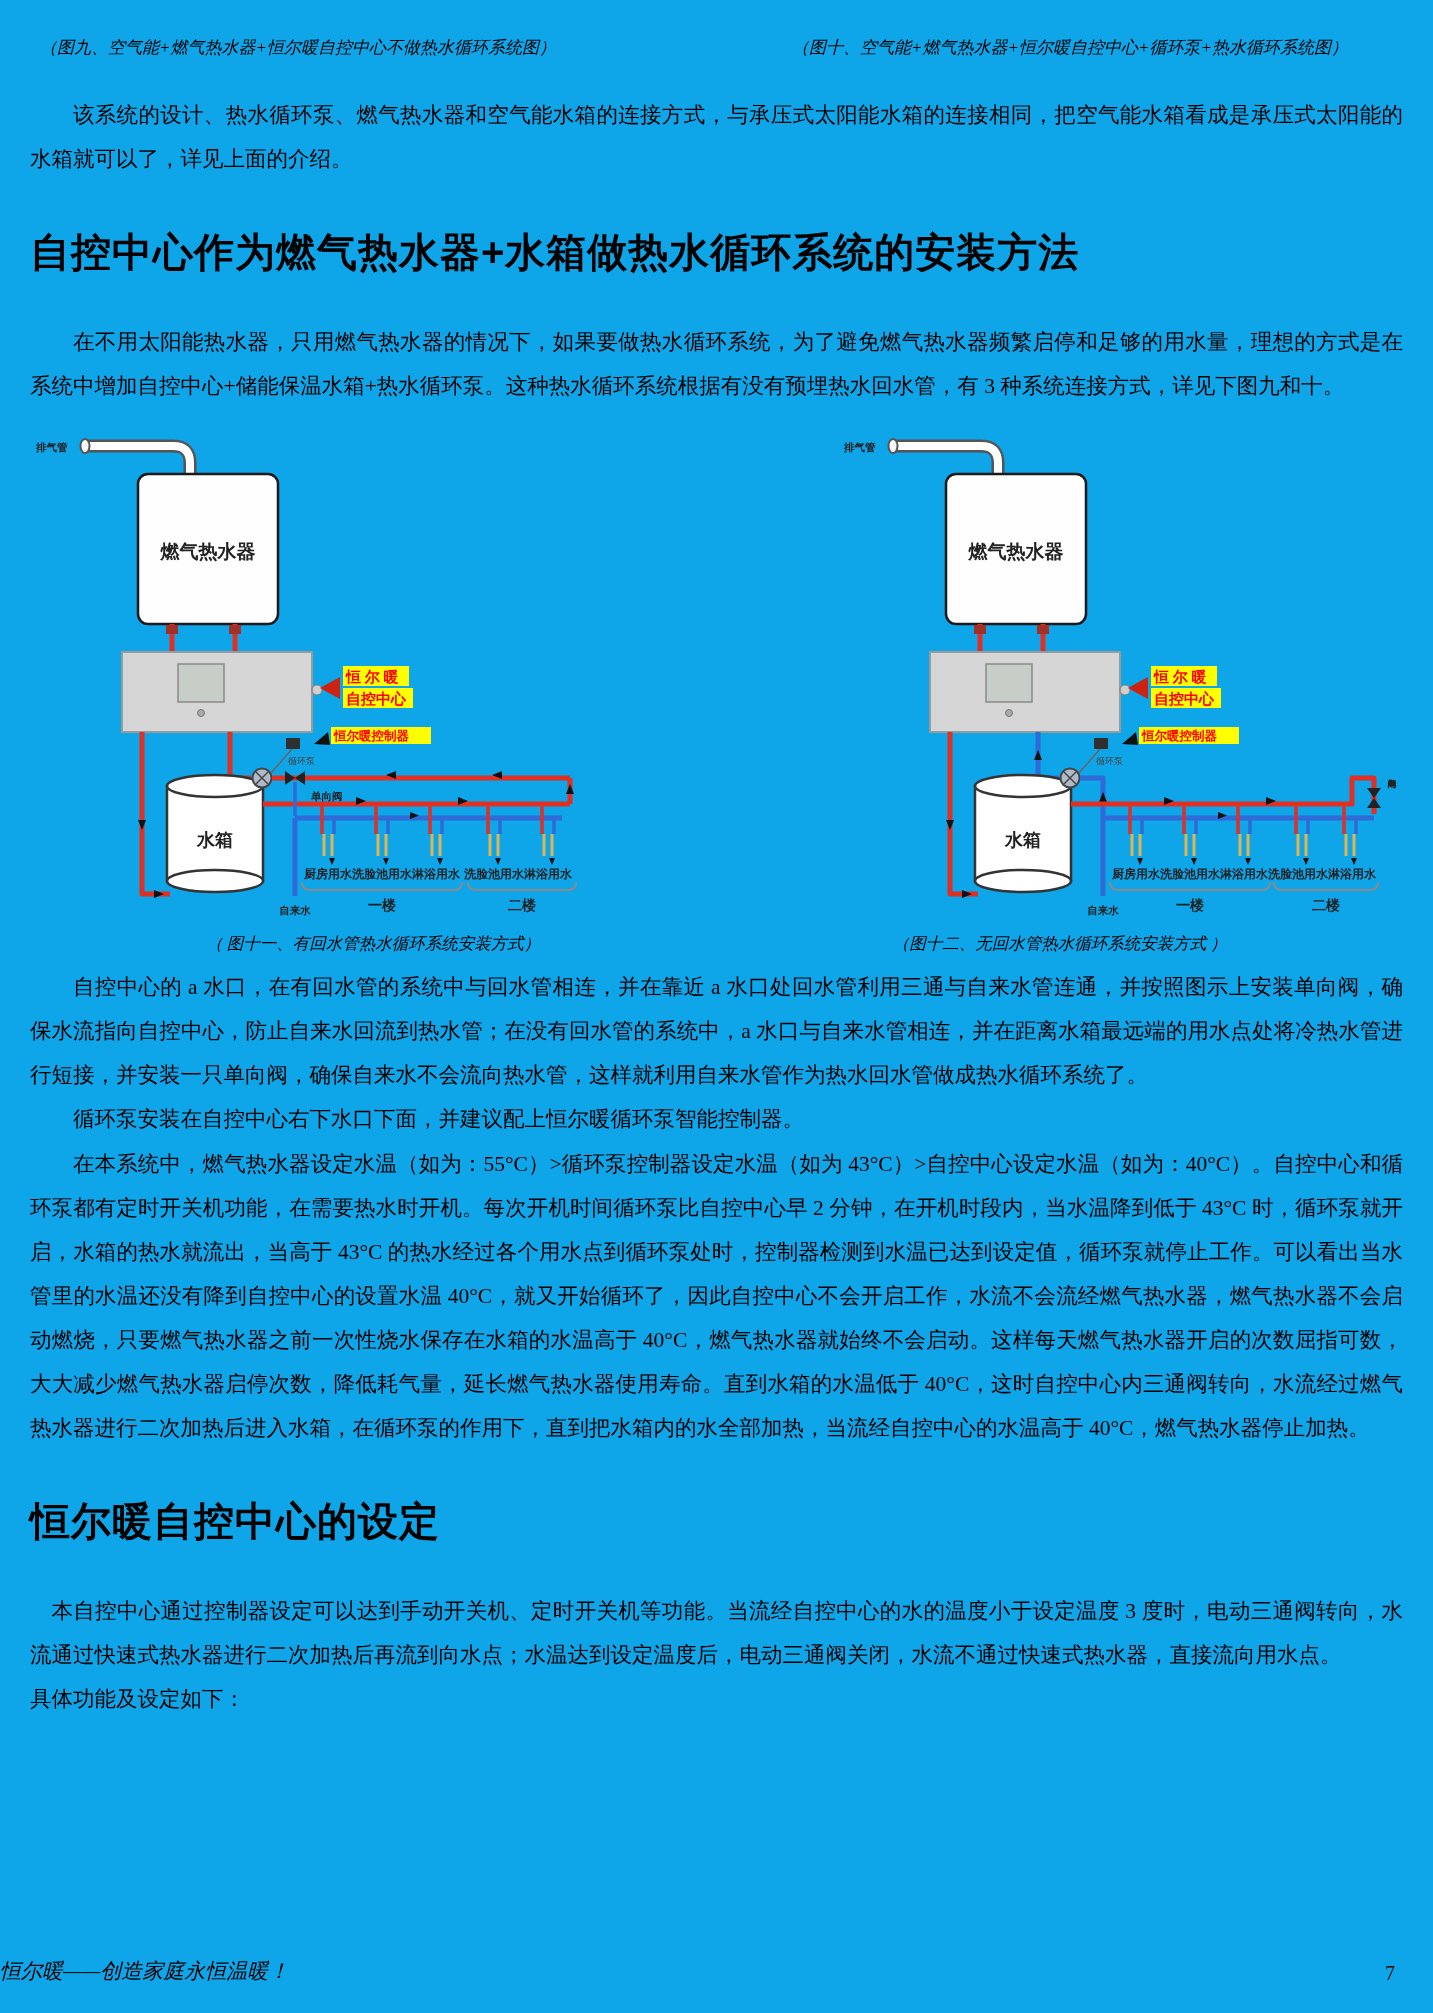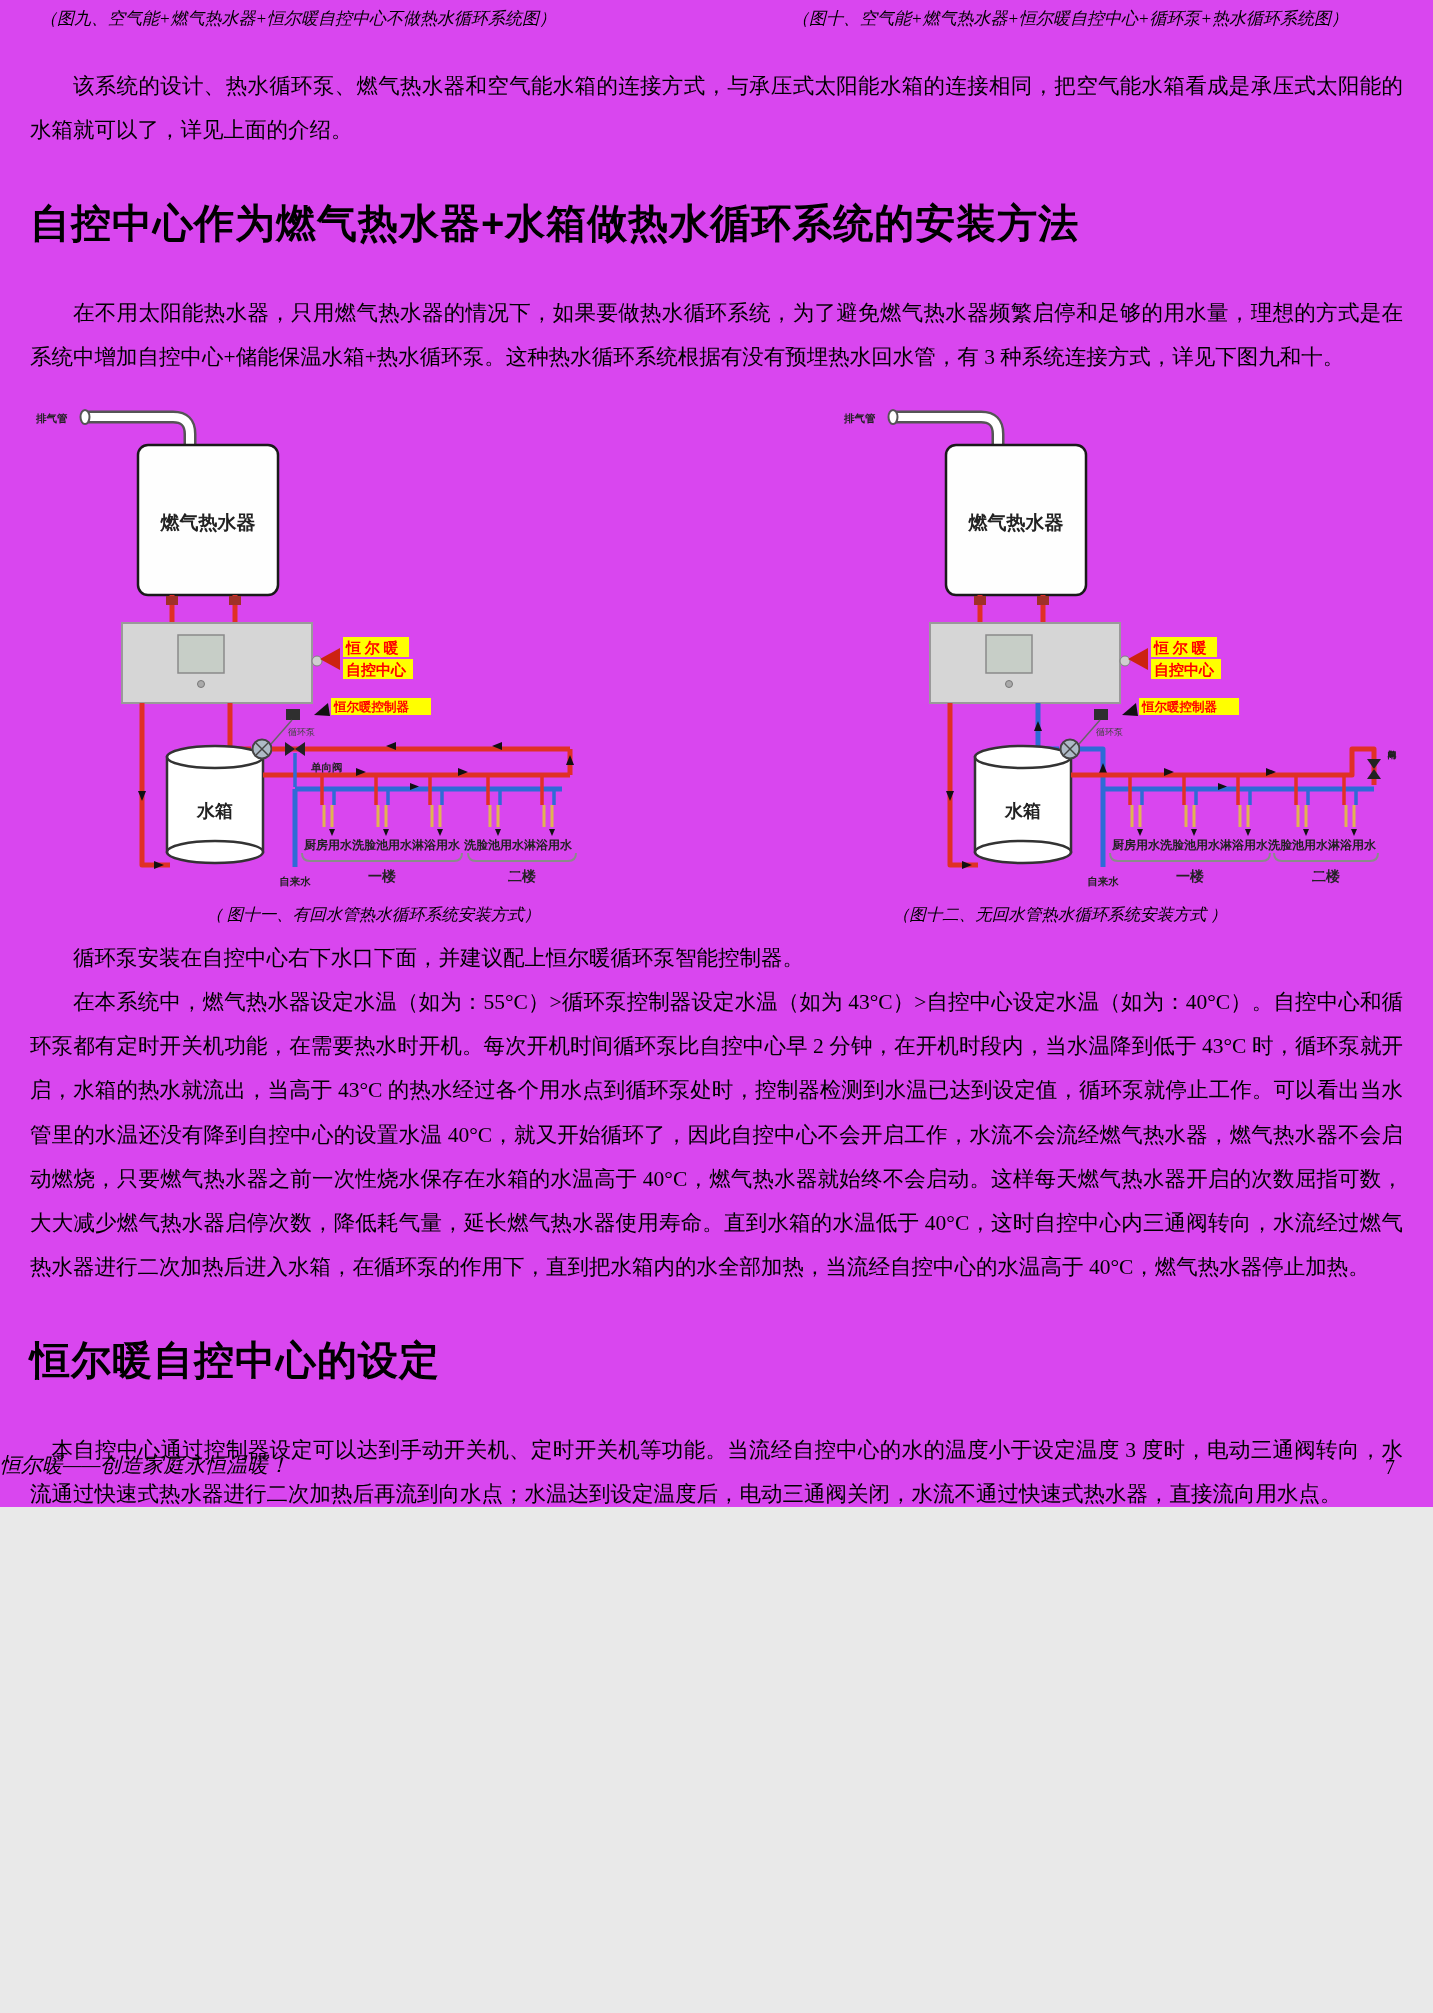--- a/index.html
+++ b/index.html
@@ -1,19 +1,19 @@
 <!DOCTYPE html>
 <html><head>
 <meta charset="utf-8">
 <style>
   html,body{margin:0;padding:0;background:#e9e9e9;}
   .page{
-    width:1433px;height:1507px;background:#d946ef;margin:0 auto;position:relative;
+    width:1433px;height:2013px;background:#0ea5e9;margin:0 auto;position:relative;
     font-family:"Liberation Serif",serif;color:#000;box-sizing:border-box;
-    padding:7px 30px 0 30px;overflow:hidden;
+    padding:36px 30px 0 30px;overflow:hidden;
   }
   .top-captions{display:flex;justify-content:space-between;font-style:italic;font-size:17px;
     padding:0 55px 0 10px;}
   .top-captions span{white-space:nowrap;}
   p.body-para{font-size:21.5px;line-height:2.05;text-align:justify;text-indent:2em;margin:0;}
   h1.doc-heading{
     font-family:"Liberation Sans",sans-serif;font-weight:900;font-size:40px;
     letter-spacing:1px;margin:44px 0 40px 0;color:#000;
   }
   .diagram-row{display:flex;justify-content:space-between;align-items:flex-start;margin-top:18px;}
@@ -276,20 +276,21 @@
       <text class="dlabel floorname" x="352" y="484" text-anchor="middle">一楼</text>
       <text class="dlabel floorname" x="488" y="484" text-anchor="middle">二楼</text>
     </svg>
   </div>
 
   <div class="fig-captions">
     <span>（ 图十一、有回水管热水循环系统安装方式）</span>
     <span>（图十二、无回水管热水循环系统安装方式 ）</span>
   </div>
 
+  <p class="body-para">自控中心的 a 水口，在有回水管的系统中与回水管相连，并在靠近 a 水口处回水管利用三通与自来水管连通，并按照图示上安装单向阀，确保水流指向自控中心，防止自来水回流到热水管；在没有回水管的系统中，a 水口与自来水管相连，并在距离水箱最远端的用水点处将冷热水管进行短接，并安装一只单向阀，确保自来水不会流向热水管，这样就利用自来水管作为热水回水管做成热水循环系统了。</p>
   <p class="body-para">循环泵安装在自控中心右下水口下面，并建议配上恒尔暖循环泵智能控制器。</p>
   <p class="body-para">在本系统中，燃气热水器设定水温（如为：55°C）&gt;循环泵控制器设定水温（如为 43°C）&gt;自控中心设定水温（如为：40°C）。自控中心和循环泵都有定时开关机功能，在需要热水时开机。每次开机时间循环泵比自控中心早 2 分钟，在开机时段内，当水温降到低于 43°C 时，循环泵就开启，水箱的热水就流出，当高于 43°C 的热水经过各个用水点到循环泵处时，控制器检测到水温已达到设定值，循环泵就停止工作。可以看出当水管里的水温还没有降到自控中心的设置水温 40°C，就又开始循环了，因此自控中心不会开启工作，水流不会流经燃气热水器，燃气热水器不会启动燃烧，只要燃气热水器之前一次性烧水保存在水箱的水温高于 40°C，燃气热水器就始终不会启动。这样每天燃气热水器开启的次数屈指可数，大大减少燃气热水器启停次数，降低耗气量，延长燃气热水器使用寿命。直到水箱的水温低于 40°C，这时自控中心内三通阀转向，水流经过燃气热水器进行二次加热后进入水箱，在循环泵的作用下，直到把水箱内的水全部加热，当流经自控中心的水温高于 40°C，燃气热水器停止加热。</p>
 
   <h1 class="doc-heading">恒尔暖自控中心的设定</h1>
 
   <p class="body-para" style="text-indent:1em">本自控中心通过控制器设定可以达到手动开关机、定时开关机等功能。当流经自控中心的水的温度小于设定温度 3 度时，电动三通阀转向，水流通过快速式热水器进行二次加热后再流到向水点；水温达到设定温度后，电动三通阀关闭，水流不通过快速式热水器，直接流向用水点。</p>
   <p class="body-para" style="text-indent:0">具体功能及设定如下：</p>
 
   <div class="footer">
     <span>恒尔暖——创造家庭永恒温暖！</span>

